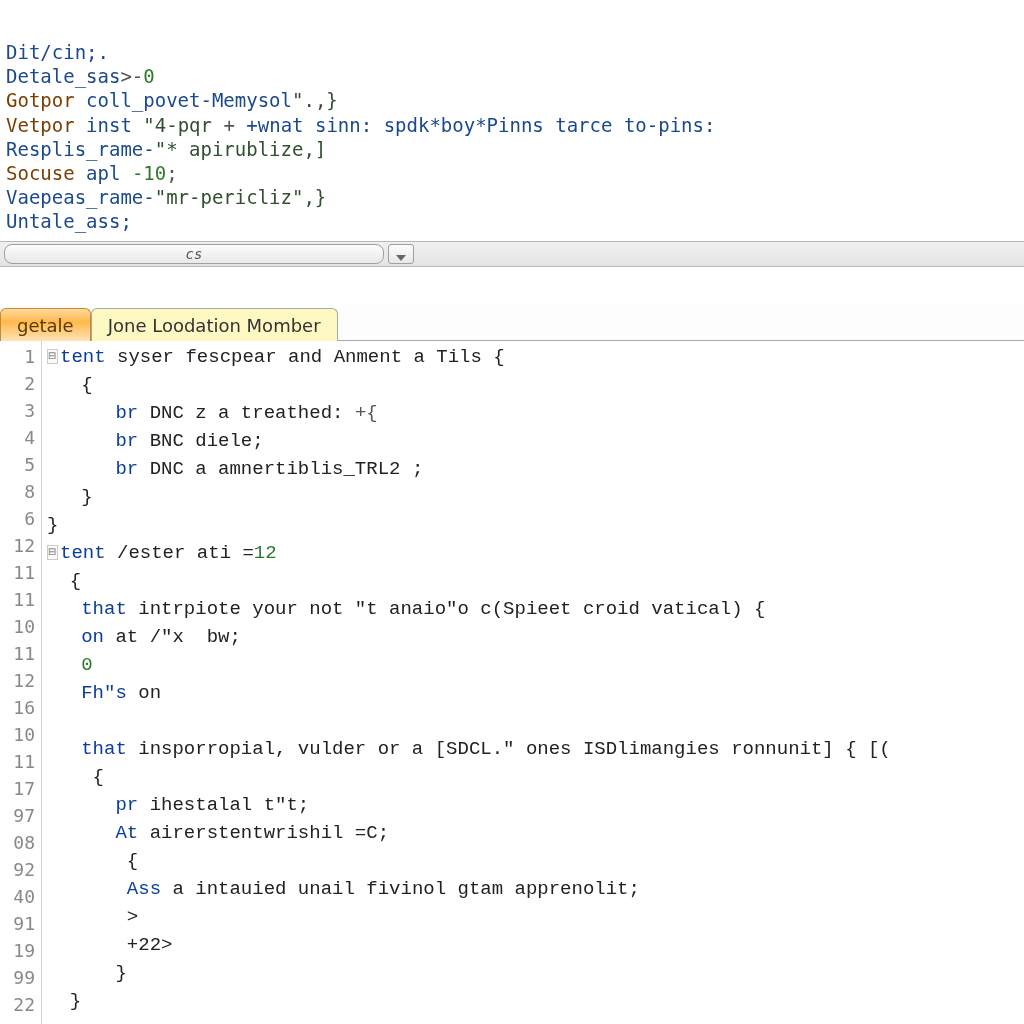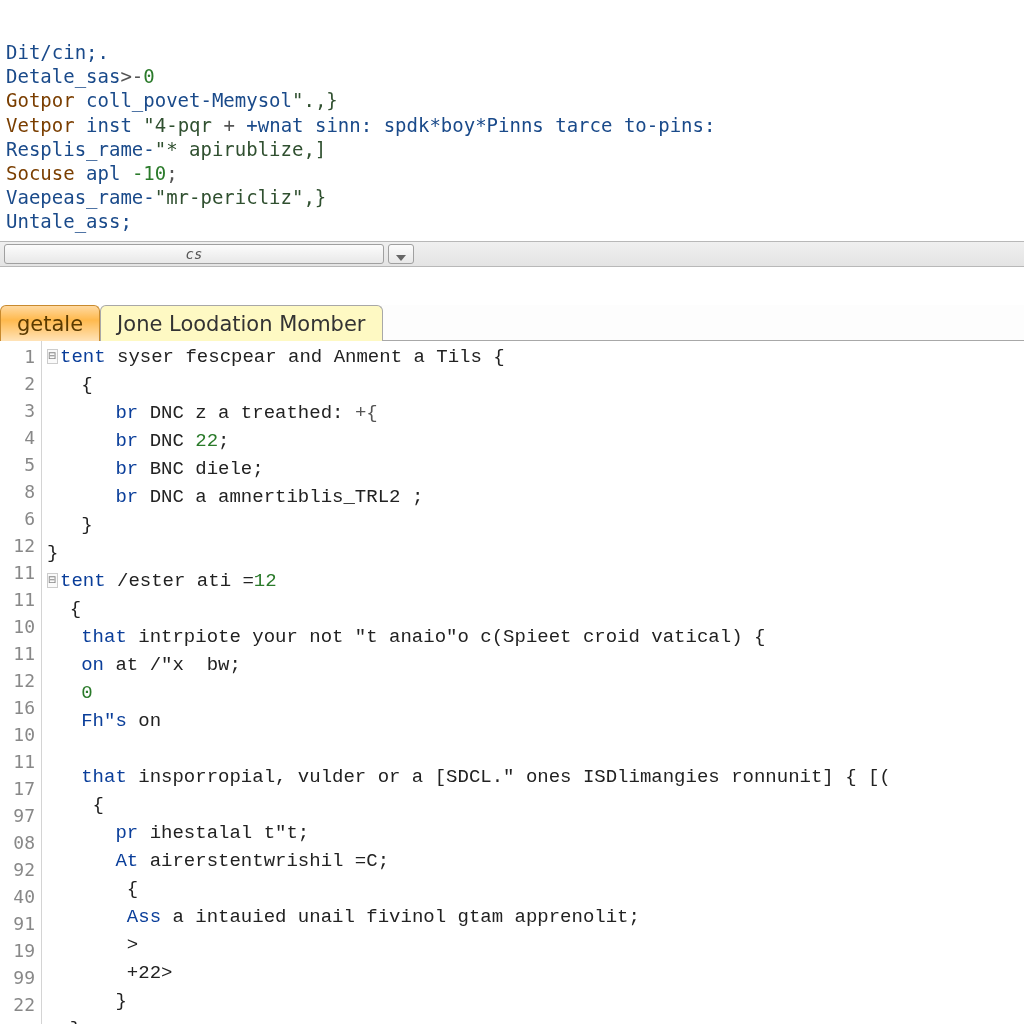--- a/index.html
+++ b/index.html
@@ -30,21 +30,21 @@
     display: flex;
     align-items: stretch;
     height: 26px;
     border-top: 1px solid #b8b8b8;
     border-bottom: 1px solid #b8b8b8;
     background: linear-gradient(#f0f0f0,#e4e4e4);
   }
   .toolbar .field {
     width: 380px;
     border: 1px solid #a0a0a0;
-    border-radius: 3px;
+    border-radius: 8px;
     margin: 2px 0 2px 4px;
     background: linear-gradient(#fcfcfc,#e8e8e8);
     font-size: 14px;
     display: flex; align-items: center; justify-content: center;
     font-style: italic;
     color: #555;
   }
   .toolbar .dd {
     width: 26px;
     margin: 2px 4px;
@@ -66,21 +66,21 @@
     padding-left: 0;
   }
   .tab {
     border: 1px solid #a8a8a8;
     border-bottom: none;
     border-top-left-radius: 6px;
     border-top-right-radius: 6px;
     padding: 6px 16px 5px 16px;
     margin-right: 0;
     font-family: "DejaVu Sans", "Segoe UI", sans-serif;
-    font-size: 21px;
+    font-size: 18px;
     background: linear-gradient(#fdfdfd,#eeeeee);
     color: #333;
     position: relative;
     top: 1px;
   }
   .tab.active {
     background: linear-gradient(#ffd9a0,#ffb94d 40%, #ffe3b8);
     border-color: #c88a2e;
     color: #5a3a00;
   }
@@ -192,21 +192,20 @@
     <div>91</div>
     <div>19</div>
     <div>99</div>
     <div>22</div>
     <div>22</div>
   </div>
   <div class="code">
 <pre><span class="fold-mark">⊟</span><span class="kw">tent</span><span class="plain"> syser fescpear and Anment a Tils {</span></pre>
 <pre><span class="plain">   {</span></pre>
 <pre><span>      </span><span class="kw">br</span><span class="plain"> DNC z a treathed: </span><span class="mark">+{</span></pre>
-<pre><span>      </span><span class="kw">br</span><span class="plain"> DNC </span><span class="num">22</span><span class="plain">;</span></pre>
 <pre><span>      </span><span class="kw">br</span><span class="plain"> BNC diele;</span></pre>
 <pre><span>      </span><span class="kw">br</span><span class="plain"> DNC a amnertiblis_TRL2 ;</span></pre>
 <pre><span class="plain">   }</span></pre>
 <pre><span class="plain">}</span></pre>
 <pre><span class="fold-mark">⊟</span><span class="kw">tent</span><span class="plain"> /ester ati =</span><span class="num">12</span></pre>
 <pre><span class="plain">  {</span></pre>
 <pre><span>   </span><span class="kw">that</span><span class="plain"> intrpiote your not "t anaio"o c(Spieet croid vatical) {</span></pre>
 <pre><span>   </span><span class="kw">on</span><span class="plain"> at /"x  bw;</span></pre>
 <pre><span>   </span><span class="num">0</span></pre>
 <pre><span>   </span><span class="kw">Fh"s</span><span class="plain"> on</span></pre>

